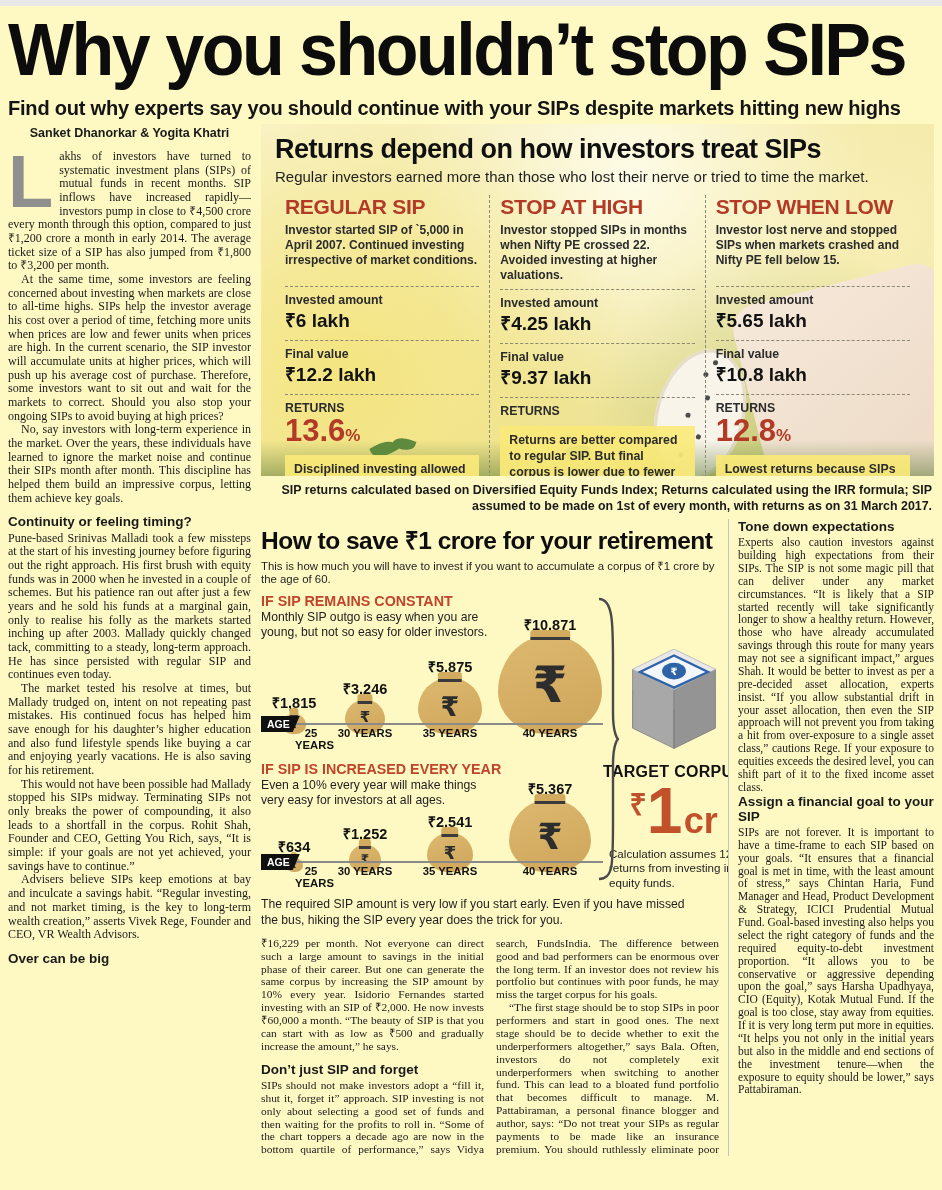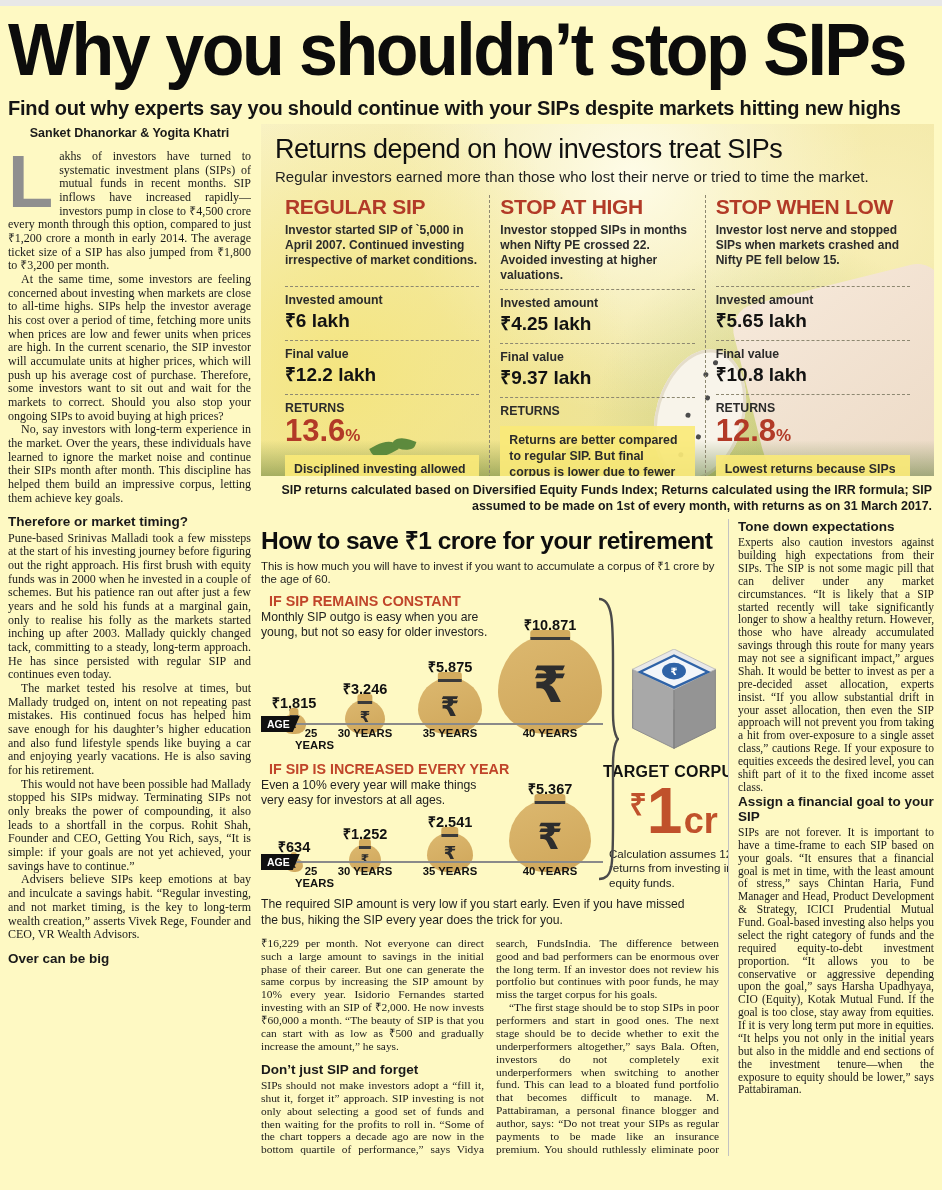--- a/index.html
+++ b/index.html
@@ -43,21 +43,21 @@
                  background:#4c4c4c;
                  box-shadow:8px 22px 0 #4c4c4c, -6px 44px 0 #4c4c4c, 10px 62px 0 #4c4c4c,
                             -2px 84px 0 #4c4c4c, 6px -14px 0 #4c4c4c; }
   .grass { left:0; right:0; bottom:0; height:36px;
            background:linear-gradient(to top, rgba(88,118,48,.5), transparent); }
   .leaf { position:absolute; background:#5d8a3d; border-radius:0 70% 0 70%; z-index:0; }
   .leaf.l1 { width:26px; height:14px; left:110px; bottom:20px; transform:rotate(-28deg); }
   .leaf.l2 { width:22px; height:12px; left:132px; bottom:26px; transform:rotate(20deg) scaleX(-1); }
   .leaf.l3 { width:24px; height:13px; left:305px; bottom:18px; transform:rotate(-20deg); }
   .info1-title { position:relative; z-index:2; font-family:"Liberation Sans", sans-serif;
-                 font-weight:normal; font-size:27px; letter-spacing:-0.5px; color:#101010; }
+                 font-weight:bold; font-size:27px; letter-spacing:-0.5px; color:#101010; }
   .info1-sub { position:relative; z-index:2; font-family:"Liberation Sans", sans-serif;
                font-size:15px; color:#1e1e1e; margin:3px 0 10px 0; }
   .scols { position:relative; z-index:2; display:flex; }
   .scol { flex:1; padding:0 10px; }
   .scol + .scol { border-left:1px dashed #8d8871; }
   .scol-head { font-family:"Liberation Sans", sans-serif; font-weight:bold; font-size:21px;
                letter-spacing:-0.3px; color:#b23a27; margin-bottom:4px; }
   .scol-desc { font-family:"Liberation Sans", sans-serif; font-weight:bold; font-size:12px;
                line-height:1.25; color:#2b2b2b; min-height:64px; padding-bottom:6px;
                border-bottom:1px dashed #8d8871; }
@@ -80,21 +80,21 @@
   .colD .sec-head { margin-top:0; }
   
   .info2-title { font-family:"Liberation Sans", sans-serif; font-weight:bold; font-size:24.5px;
                  letter-spacing:-0.5px; color:#0e0e0e; margin-top:4px; }
   .info2-sub { font-family:"Liberation Sans", sans-serif; font-size:11.4px; color:#1e1e1e; margin:2px 0 8px 0; }
   .info2-body { display:flex; }
   .charts { width:342px; flex:none; }
   .chart { position:relative; }
   .chart1 { height:158px; }
   .chart2 { height:128px; margin-top:10px; }
-  .chart-head { position:absolute; top:0; left:8px; font-family:"Liberation Sans", sans-serif;
+  .chart-head { position:absolute; top:0; left:0; font-family:"Liberation Sans", sans-serif;
                 font-weight:bold; font-size:14.3px; color:#c0452a; }
   .chart-desc { position:absolute; top:17px; left:0; width:235px; font-family:"Liberation Sans", sans-serif;
                 font-size:12.2px; line-height:1.25; color:#222; }
   .bags { position:absolute; left:0; right:0; bottom:17px; display:flex; align-items:flex-end; }
   .slot { display:flex; flex-direction:column; align-items:center; justify-content:flex-end; }
   .s1 { width:66px; } .s2 { width:76px; } .s3 { width:94px; } .s4 { width:106px; }
   .bag-val { font-family:"Liberation Sans", sans-serif; font-weight:bold; font-size:14.5px;
              color:#101010; margin-bottom:2px; white-space:nowrap; }
   .bag { position:relative; background:linear-gradient(160deg,#dcb86f,#cfa65a); display:flex;
          align-items:center; justify-content:center;
@@ -150,21 +150,21 @@
 
   <div class="content">
 
     <div class="col-left">
       <div class="byline">Sanket Dhanorkar &amp; Yogita Khatri</div>
       <p>
         <span class="dropcap">L</span><span>akhs of investors have turned to systematic investment plans (SIPs) of mutual funds in recent months. SIP inflows have increased rapidly—investors pump in close to ₹4,500 crore every month through this option, compared to just ₹1,200 crore a month in early 2014. The average ticket size of a SIP has also jumped from ₹1,800 to ₹3,200 per month.</span>
       </p>
       <p class="ind">At the same time, some investors are feeling concerned about investing when markets are close to all-time highs. SIPs help the investor average his cost over a period of time, fetching more units when prices are low and fewer units when prices are high. In the current scenario, the SIP investor will accumulate units at higher prices, which will push up his average cost of purchase. Therefore, some investors want to sit out and wait for the markets to correct. Should you also stop your ongoing SIPs to avoid buying at high prices?</p>
       <p class="ind">No, say investors with long-term experience in the market. Over the years, these individuals have learned to ignore the market noise and continue their SIPs month after month. This discipline has helped them build an impressive corpus, letting them achieve key goals.</p>
-      <div class="sec-head">Therefore or market timing?</div>
+      <div class="sec-head">Continuity or feeling timing?</div>
       <p>Pune-based Srinivas Malladi took a few missteps at the start of his investing journey before figuring out the right approach. His first brush with equity funds was in 2000 when he invested in a couple of schemes. But his patience ran out after just a few years and he sold his funds at a marginal gain, only to realise his folly as the markets started inching up after 2003. Mallady quickly changed tack, committing to a steady, long-term approach. He has since persisted with regular SIP and continues even today.</p>
       <p class="ind">The market tested his resolve at times, but Mallady trudged on, intent on not repeating past mistakes. His continued focus has helped him save enough for his daughter’s higher education and also fund lifestyle spends like buying a car and enjoying yearly vacations. He is also saving for his retirement.</p>
       <p class="ind">This would not have been possible had Mallady stopped his SIPs midway. Terminating SIPs not only breaks the power of compounding, it also leads to a shortfall in the corpus. Rohit Shah, Founder and CEO, Getting You Rich, says, “It is simple: if your goals are not yet achieved, your savings have to continue.”</p>
       <p class="ind">Advisers believe SIPs keep emotions at bay and inculcate a savings habit. “Regular investing, and not market timing,  is the key to long-term wealth creation,” asserts Vivek Rege, Founder and CEO, VR Wealth Advisors.</p>
       <div class="sec-head">Over can be big</div>
     </div>
 
     <div class="right">
 
       <div class="info1">

